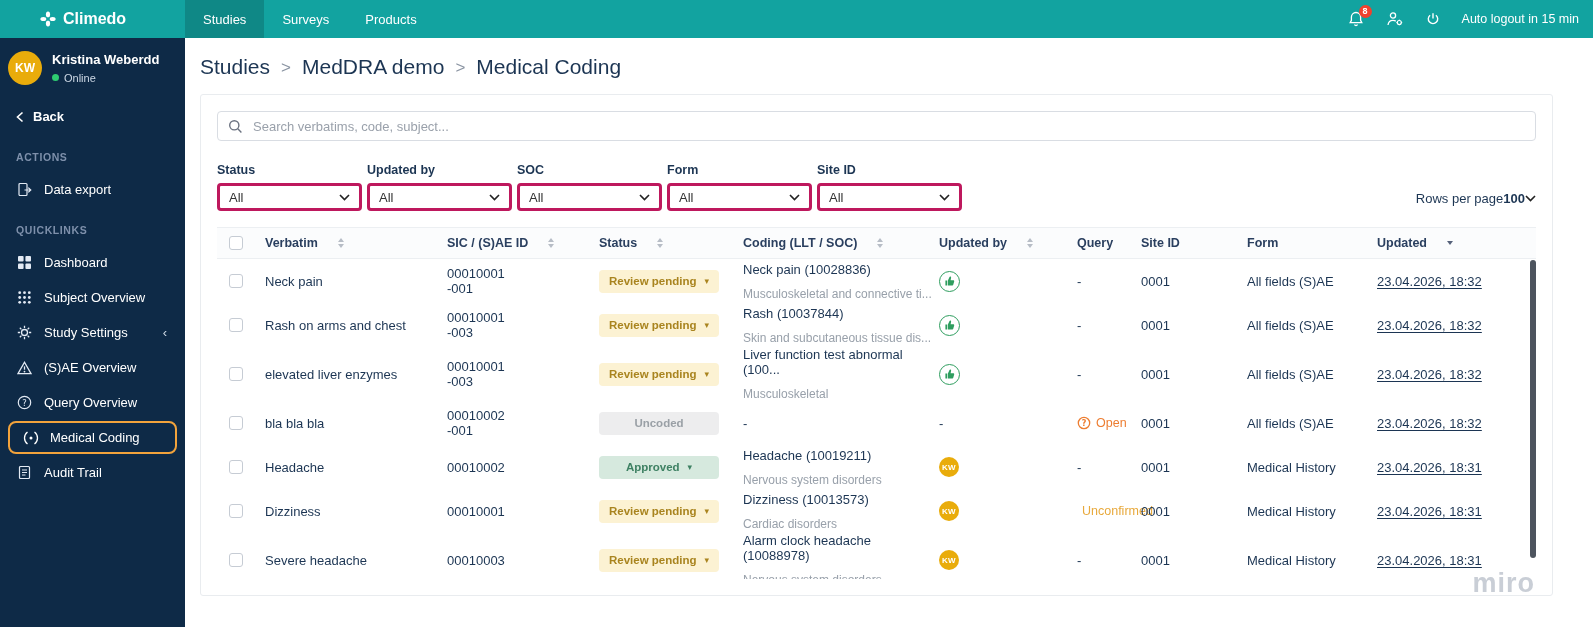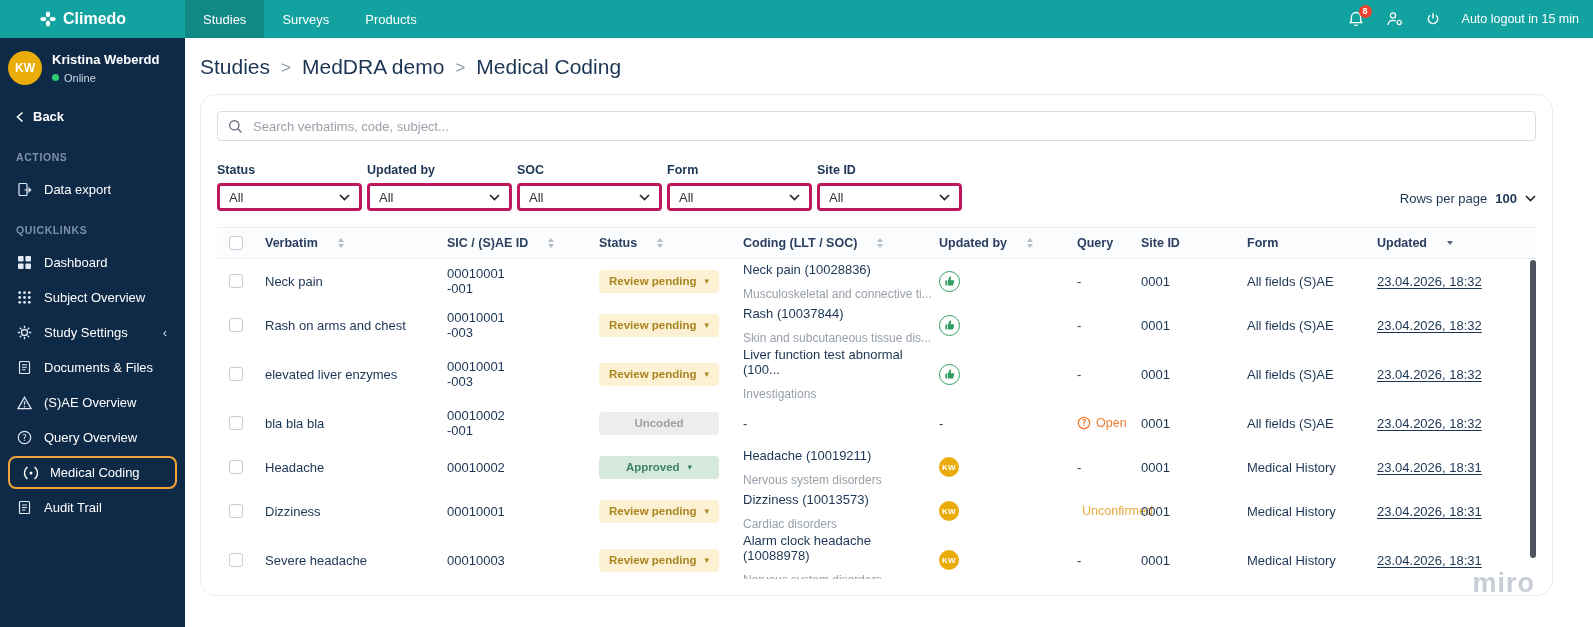--- a/index.html
+++ b/index.html
@@ -41,35 +41,35 @@
     font-size:13px;cursor:pointer;position:relative}
   .side-item .s-icon{width:17px;display:flex;justify-content:center;flex-shrink:0}
   .side-item.active{border:2px solid #F2A33C;border-radius:8px;margin:1px 8px;
     padding:7px 6px 7px 12px}
   .side-item .collapse{margin-left:auto;padding-right:10px;color:#cfd9e6;font-size:13px}
 
   
   .breadcrumb{padding:17px 0 13px 15px;font-size:21px;color:#1c3553;
     display:flex;gap:11px;align-items:center}
   .breadcrumb .sep{color:#8b95a3;font-size:17px;padding-top:2px}
-  .card{margin:2px 40px 0 15px;border:1px solid #e9ecef;border-radius:16px;
+  .card{margin:2px 40px 0 15px;border:1px solid #e9ecef;border-radius:3px;
     padding:16px 16px 8px;height:502px;position:relative;background:#fff}
 
   .searchbox{display:flex;align-items:center;gap:10px;border:1px solid #d9dde3;
     border-radius:4px;height:30px;padding:0 10px}
   .searchbox input{border:none;outline:none;flex:1;font-size:13px;color:#333;font-family:inherit}
   .searchbox input::placeholder{color:#9aa1ab}
 
   .filters-row{display:flex;align-items:flex-end;margin-top:22px}
   .filter{width:145px;margin-right:5px}
   .f-label{font-size:12.5px;font-weight:600;color:#1c3553;margin-bottom:6px}
   .select{border:3px solid #be185d;border-radius:4px;height:28px;display:flex;
     align-items:center;justify-content:space-between;padding:0 9px;font-size:13px;
     color:#333;cursor:pointer;background:#fff}
-  .rpp{margin-left:auto;display:flex;align-items:center;gap:8px;font-size:13px;
+  .rpp{margin-left:auto;display:flex;align-items:center;gap:0;font-size:13px;
     color:#1c3553;padding-bottom:5px;cursor:pointer}
 
   
   .table-wrap{margin-top:16px;position:relative;height:352px;overflow:hidden}
   .thead,.trow{display:grid;
     grid-template-columns:48px 182px 152px 144px 196px 138px 64px 106px 130px 1fr;
     align-items:center}
   .thead{height:32px;background:#fbfcfd;border-top:1px solid #eceff2;
     border-bottom:1px solid #eceff2;font-size:12.5px;font-weight:600;color:#2a3f5f}
   .th{display:flex;align-items:center;gap:20px}
@@ -234,31 +234,20 @@
             <circle cx="7.5" cy="7.5" r="3" fill="none" stroke="#E3EAF4" stroke-width="1.3"></circle>
             <g stroke="#E3EAF4" stroke-width="1.3">
               <path d="M7.5 .8v2.3M7.5 11.9v2.3M.8 7.5h2.3M11.9 7.5h2.3M2.8 2.8l1.6 1.6M10.6 10.6l1.6 1.6M12.2 2.8l-1.6 1.6M4.4 10.6l-1.6 1.6"></path>
             </g>
           </svg>
       </span>
       <span class="s-label">Study Settings</span>
       <span class="collapse">‹</span>
     </div>
 
-    <div class="side-item">
-      <span class="s-icon">
-        <svg width="15" height="15" viewBox="0 0 15 15">
-            <rect x="2.5" y="1.5" width="10" height="12" rx="1" fill="none" stroke="#E3EAF4" stroke-width="1.2"></rect>
-            <g stroke="#E3EAF4" stroke-width="1.1">
-              <path d="M5 4.8h5M5 7.3h5M5 9.8h3.4"></path>
-            </g>
-          </svg>
-      </span>
-      <span class="s-label">Documents &amp; Files</span>
-    </div>
 
     <div class="side-item">
       <span class="s-icon">
         <svg width="15" height="14" viewBox="0 0 15 14">
             <path d="M7.5 1.3 14 12.6H1z" fill="none" stroke="#E3EAF4" stroke-width="1.3"></path>
             <path d="M7.5 5.3v3.4" stroke="#E3EAF4" stroke-width="1.3"></path>
             <circle cx="7.5" cy="10.6" r=".9" fill="#E3EAF4"></circle>
           </svg>
       </span>
       <span class="s-label">(S)AE Overview</span>
@@ -511,21 +500,21 @@
           <div>
               <div>00010001</div>
               <div>-003</div>
             </div>
           <div><span class="badge pending">
                 <span>Review pending</span>
                 <span class="caret">▾</span>
               </span></div>
           <div>
               <div class="coding-llt">Liver function test abnormal (100...</div>
-              <div class="coding-soc">Investigations</div>
+              <div class="coding-soc">Musculoskeletal</div>
             </div>
           <div>
               <span class="bot">
                 <svg width="12" height="12" viewBox="0 0 12 12">
                   <path d="M1.4 5.4h1.8v5.2H1.4zM3.9 10.6h4.2c.6 0 1.1-.4 1.2-1l.9-3.2c.1-.6-.3-1.2-1-1.2H6.6l.5-2.5c.1-.6-.3-1.1-.9-1.1-.3 0-.6.2-.7.4L3.9 5.4z" fill="#2F9E5F"></path>
                 </svg>
               </span>
             </div>
           <div>-</div>
           <div>0001</div>

